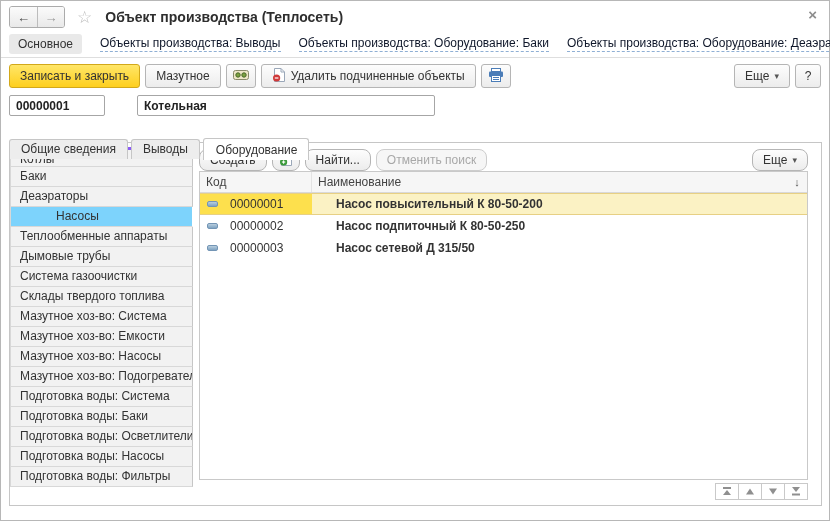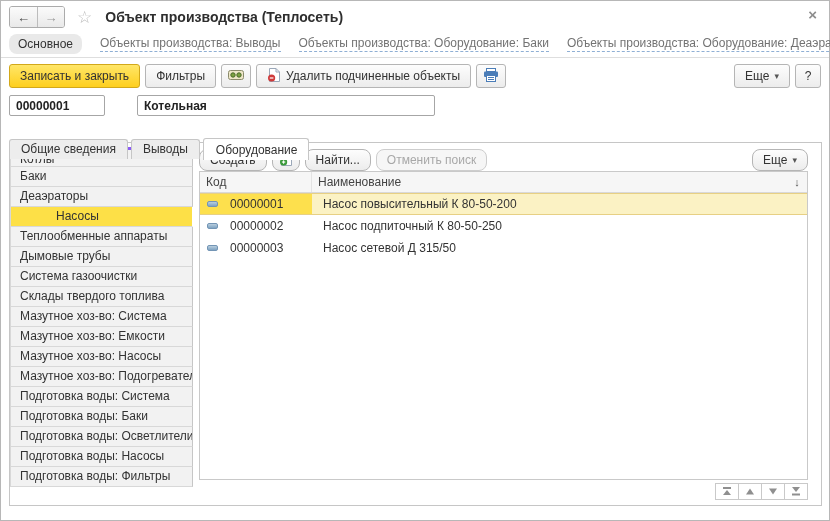--- a/index.html
+++ b/index.html
@@ -19,22 +19,22 @@
   .navbtn + .navbtn { border-left:1px solid #bcbcbc; }
   .navbtn.fwd { color:#9a9a9a; }
   .navbtn.back { color:#4a4a4a; }
   .star { margin-left:12px; font-size:17px; color:#bdbdbd; cursor:pointer; line-height:1; }
   .title { margin-left:13px; font-size:14px; font-weight:bold; color:#2e2e2e; white-space:nowrap; }
   .close-x { position:absolute; right:12px; top:6px; color:#8d8d8d; font-size:15px; line-height:1;
              cursor:pointer; font-weight:bold; }
 
   
   .linkbar { position:absolute; left:8px; top:32px; height:21px; display:flex; align-items:center; gap:18px; white-space:nowrap; }
-  .pill { background:#e9e9e9; border-radius:8px; padding:3px 9px; color:#333; cursor:pointer; }
-  .link { color:#737373; cursor:pointer; border-bottom:1px dashed #8fafd4; padding-bottom:1px; }
+  .pill { background:#e9e9e9; border-radius:3px; padding:3px 9px; color:#333; cursor:pointer; }
+  .link { color:#0f172a; cursor:pointer; border-bottom:1px dashed #8fafd4; padding-bottom:1px; }
   .sep1 { position:absolute; left:0; right:0; top:56px; border-top:1px solid #dedede; }
 
   
   .cmdbar { position:absolute; left:8px; top:63px; display:flex; align-items:center; gap:5px; }
   .cmdbar-right { position:absolute; right:8px; top:63px; display:flex; align-items:center; gap:5px; }
   .btn { display:inline-flex; align-items:center; justify-content:center; gap:5px;
          height:24px; padding:0 10px; background:linear-gradient(#fdfdfd,#ececec);
          border:1px solid #b5b5b5; border-radius:3px; font-size:12px; color:#333; cursor:pointer; white-space:nowrap; }
   .btn.icon-only { padding:0 6px; }
   .btn-yellow { background:linear-gradient(#ffe668,#fecf1e); border-color:#d2a81a; font-weight:normal; }
@@ -57,38 +57,38 @@
   
   .pane { position:absolute; left:8px; top:141px; width:813px; height:364px;
           border:1px solid #c6c6c6; background:#fff; display:flex; }
 
   
   .side { width:183px; padding-top:4px; flex:none; }
   .side-item { height:20px; line-height:19px; padding-left:9px; background:#f2f2f2; color:#333;
                border:1px solid #d8d8d8; border-top:none; border-right:1px solid #c6c6c6;
                cursor:pointer; white-space:nowrap; overflow:hidden; }
   .side-item:first-child { border-top:3px solid #8b5cf6; }
-  .side-item.active { background:#fde047; border-right-color:#fff; cursor:default;padding-left:45px; }
+  .side-item.active { background:#7dd3fc; border-right-color:#fff; cursor:default;padding-left:45px; }
 
   
   .content { flex:1; position:relative; padding:6px 13px 0 6px; }
   .list-toolbar { display:flex; align-items:center; gap:5px; }
   .list-toolbar .btn { height:22px;border-radius:8px; }
   .list-toolbar .spacer { flex:1; }
 
   
   .tbl { border:1px solid #c9c9c9; height:309px; background:#fff; position:relative; overflow:hidden; }
   .tbl-head { display:flex; height:21px; align-items:center; background:#f6f6f6;
               border-bottom:1px solid #d9d9d9; color:#444; }
   .th-code { width:112px; padding-left:6px; border-right:1px solid #e3e3e3; height:100%; display:flex; align-items:center; }
   .th-name { flex:1; padding-left:6px; display:flex; align-items:center; height:100%; }
   .th-sort { width:20px; text-align:center; color:#555; font-size:11px; }
   .trow { display:flex; height:22px; align-items:stretch; border-top:1px solid transparent; border-bottom:1px solid transparent; cursor:pointer; }
   .trow .cell-code { width:112px; padding-left:7px; display:flex; align-items:center; gap:12px; }
-  .trow .cell-name { flex:1; padding-left:11px; display:flex; align-items:center; }
+  .trow .cell-name { flex:1; padding-left:24px; display:flex; align-items:center;font-weight:bold; }
   .trow.selected { background:#fbf2c4; border-top-color:#e7d084; border-bottom-color:#e7d084; }
   .trow.selected .cell-code { background:#fde04d; }
   .item-icon { width:11px; height:6px; border-radius:2px; flex:none;
                background:linear-gradient(#b9cede,#7fa3c2); border:1px solid #7395b5; }
 
   
   .scrollnav { position:absolute; right:13px; bottom:5px; display:flex; }
   .snbtn { width:24px; height:17px; background:#fff; border:1px solid #c9c9c9;
            display:flex; align-items:center; justify-content:center; cursor:pointer; margin-left:-1px; }
   .snbtn:first-child { margin-left:0; }
@@ -121,21 +121,21 @@
     <span class="link">Объекты производства: Оборудование: Деаэраторы</span>
 
   </div>
   <div class="sep1"></div>
 
   <div class="cmdbar">
     <button class="btn btn-yellow">
       <span>Записать и закрыть</span>
     </button>
     <button class="btn">
-      <span>Фильтры</span>
+      <span>Мазутное</span>
     </button>
     <button class="btn icon-only">
       <span>
         <svg width="16" height="12" viewBox="0 0 16 12">
           <rect x="0.5" y="1.5" width="15" height="9" rx="2" fill="#efe7c8" stroke="#8a8a6a"></rect>
           <circle cx="5" cy="6" r="2.2" fill="#7da13f" stroke="#4a6a2a"></circle>
           <circle cx="11" cy="6" r="2.2" fill="#7da13f" stroke="#4a6a2a"></circle>
         </svg>
       </span>
     </button>

